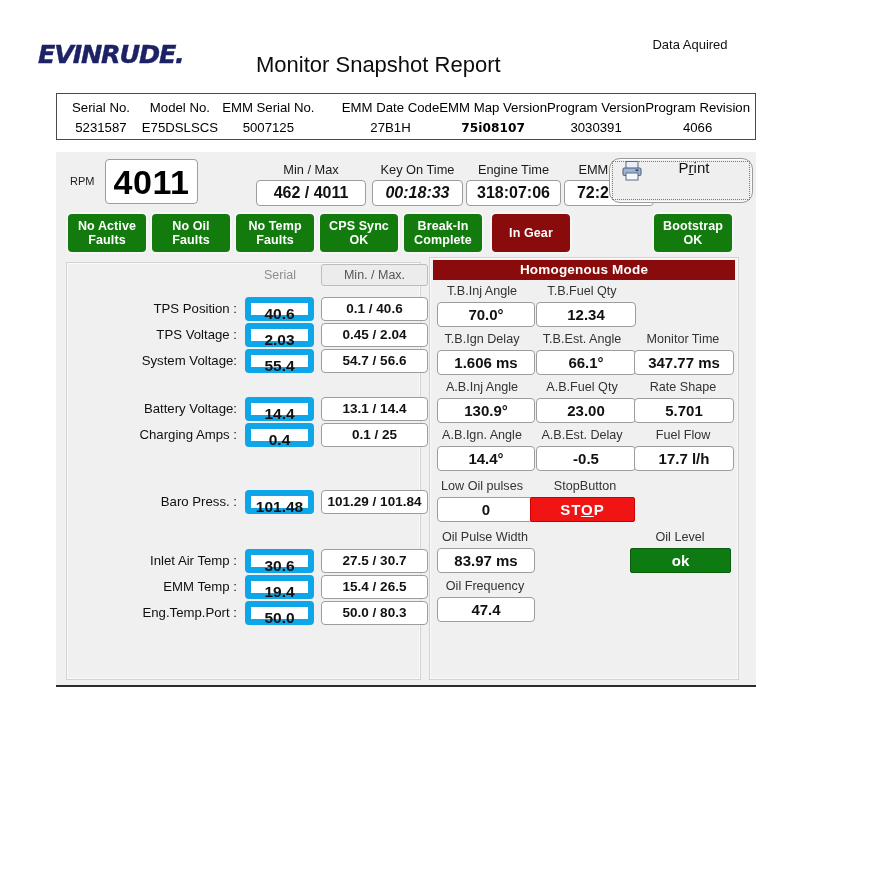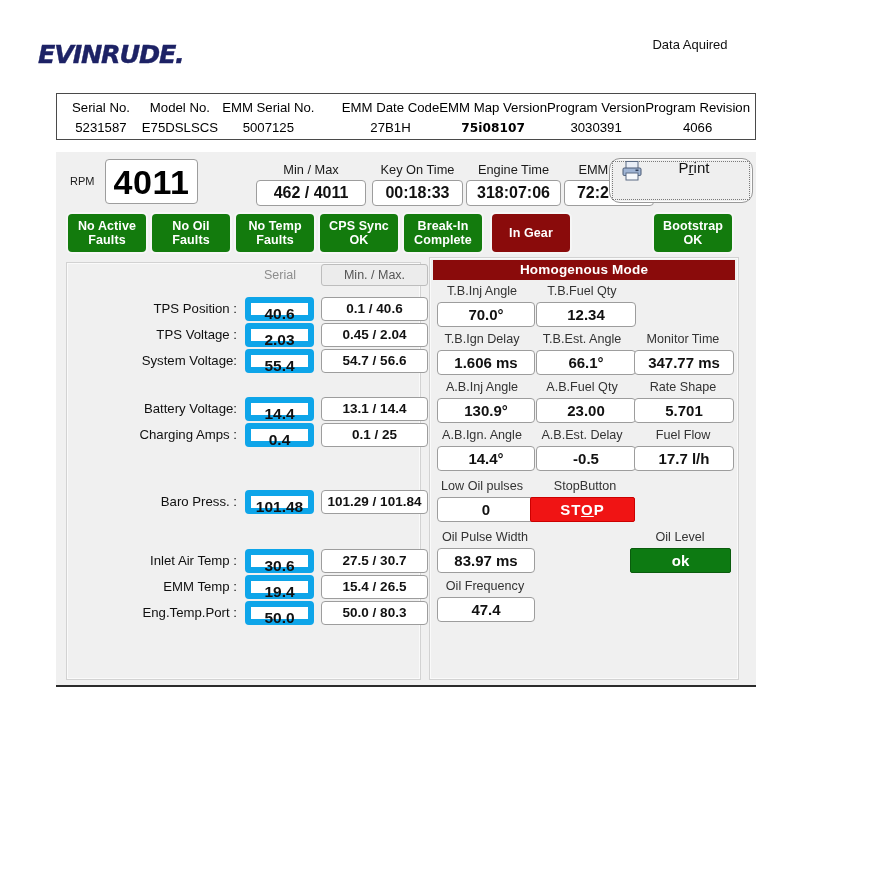--- a/index.html
+++ b/index.html
@@ -304,20 +304,21 @@
     font-weight: bold;
     color: #fff;
   }
 </style>
 </head>
 <body>
 
 <div id="page">
 
   <div class="logo">EVINRUDE.</div>
+  <div class="report-title">Monitor Snapshot Report</div>
   <div class="acq-block">
     <div>Data Aquired</div>
   </div>
 
   <div class="info-table">
     <div class="info-cols" id="info-cols">
         <div class="info-col" style="width: 88px;">
           <div class="hdr">Serial No.</div>
           <div class="val">5231587</div>
         </div>
@@ -350,21 +351,21 @@
 
   <div class="main-frame">
 
     <div class="rpm-label">RPM</div>
     <div class="rpm-box">4011</div>
 
     <div class="hdr-cell" style="left:200px;top:10px;width:110px;">Min / Max</div>
     <div class="val-box" style="left:200px;top:28px;width:110px;height:26px;line-height:24px;">462 / 4011</div>
 
     <div class="hdr-cell" style="left:316px;top:10px;width:91px;">Key On Time</div>
-    <div class="val-box" style="left:316px;top:28px;width:91px;height:26px;line-height:24px;">00:18:33</div>
+    <div class="val-box" style="left:316px;top:28px;width:91px;height:26px;line-height:24px;font-style:italic;">00:18:33</div>
 
     <div class="hdr-cell" style="left:410px;top:10px;width:95px;">Engine Time</div>
     <div class="val-box" style="left:410px;top:28px;width:95px;height:26px;line-height:24px;">318:07:06</div>
 
     <div class="hdr-cell" style="left:508px;top:10px;width:90px;">EMM Time</div>
     <div class="val-box" style="left:508px;top:28px;width:90px;height:26px;line-height:24px;">72:26:09</div>
 
     <div class="print-btn">
       <div class="focus"></div>
       <div class="pr-ico">

